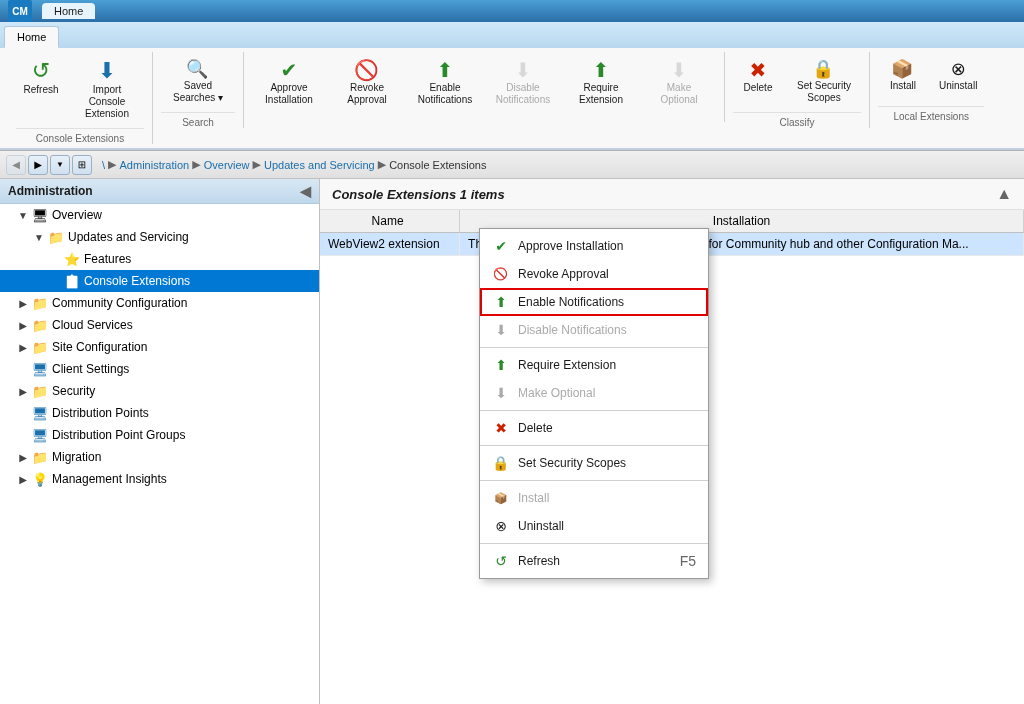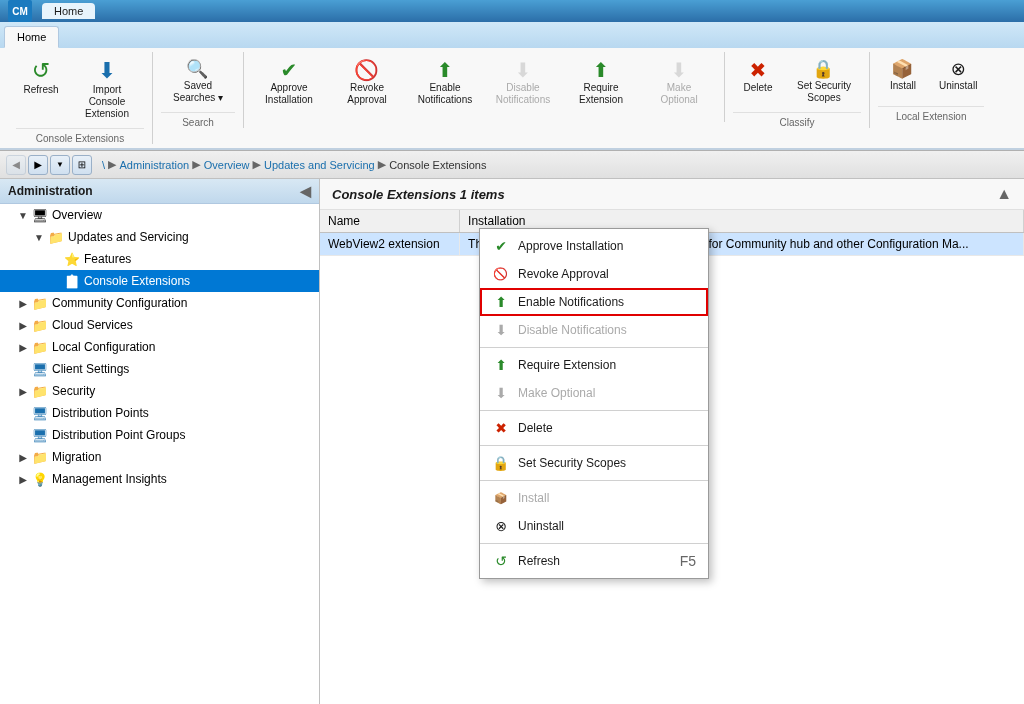--- a/index.html
+++ b/index.html
@@ -51,21 +51,21 @@
     .item-label { font-size: 12px; margin-left: 2px; }
     .tree-indent-1 { padding-left: 16px; }
     .tree-indent-2 { padding-left: 32px; }
     .tree-indent-3 { padding-left: 48px; }
 
     
     .content-area { flex: 1; display: flex; flex-direction: column; background: white; overflow: hidden; }
     .content-header { padding: 6px 12px; font-size: 13px; font-weight: bold; color: #1a1a1a; border-bottom: 1px solid #e0e0e0; background: #f8f8f8; }
     .content-table { flex: 1; overflow: auto; }
     table { width: 100%; border-collapse: collapse; font-size: 12px; }
-    th { background: #f0f0f0; border-bottom: 1px solid #c0c0c0; border-right: 1px solid #d0d0d0; padding: 4px 8px; text-align: left; font-weight: normal; font-size: 12px; position: sticky; top: 0; }
+    th { background: #f0f0f0; border-bottom: 1px solid #c0c0c0; border-right: 1px solid #d0d0d0; padding: 4px 0; text-align: center; font-weight: normal; font-size: 12px; position: sticky; top: 0; }
     td { border-bottom: 1px solid #e8e8e8; border-right: 1px solid #e8e8e8; padding: 4px 8px; }
     tr.selected td { background: #cce4ff; }
 
     
     .context-menu { position: absolute; left: 479px; top: 228px; width: 230px; background: white; border: 1px solid #9a9a9a; box-shadow: 3px 3px 8px rgba(0,0,0,0.25); z-index: 100; font-size: 12px; padding: 3px 0; }
     .ctx-item { display: flex; align-items: center; padding: 5px 12px; cursor: pointer; gap: 8px; color: #1a1a1a; }
     .ctx-item.disabled { color: #aaa; cursor: default; }
     .ctx-item.highlighted { background: white; color: #1a1a1a; outline: 2px solid #e00000; outline-offset: -2px; }
     .ctx-separator { height: 1px; background: #d0d0d0; margin: 3px 0; }
     .ctx-icon { width: 18px; height: 18px; display: flex; align-items: center; justify-content: center; font-size: 14px; flex-shrink: 0; }
@@ -161,21 +161,21 @@
       <div class="ribbon-buttons">
         <div class="ribbon-btn">
           <span class="icon" style="font-size:18px;">📦</span>
           <span class="btn-label">Install</span>
         </div>
         <div class="ribbon-btn">
           <span class="icon" style="font-size:18px;">⊗</span>
           <span class="btn-label">Uninstall</span>
         </div>
       </div>
-      <div class="ribbon-group-label">Local Extension</div>
+      <div class="ribbon-group-label">Local Extensions</div>
     </div>
 
   </div>
 </div>
 
 <div class="breadcrumb-bar">
   <div class="breadcrumb-nav">
     <div class="nav-btn disabled">◀</div>
     <div class="nav-btn">▶</div>
     <div class="nav-btn" style="font-size:8px;">▼</div>
@@ -235,21 +235,21 @@
 
       <div class="tree-item tree-indent-1">
         <span class="tree-expand">▶</span>
         <span class="item-icon" style="color:#f0a000;">📁</span>
         <span class="item-label">Cloud Services</span>
       </div>
 
       <div class="tree-item tree-indent-1">
         <span class="tree-expand">▶</span>
         <span class="item-icon" style="color:#f0a000;">📁</span>
-        <span class="item-label">Local Configuration</span>
+        <span class="item-label">Site Configuration</span>
       </div>
 
       <div class="tree-item tree-indent-1">
         <span class="tree-expand empty"></span>
         <span class="item-icon" style="color:#1a6fad;">🖥</span>
         <span class="item-label">Client Settings</span>
       </div>
 
       <div class="tree-item tree-indent-1">
         <span class="tree-expand">▶</span>

